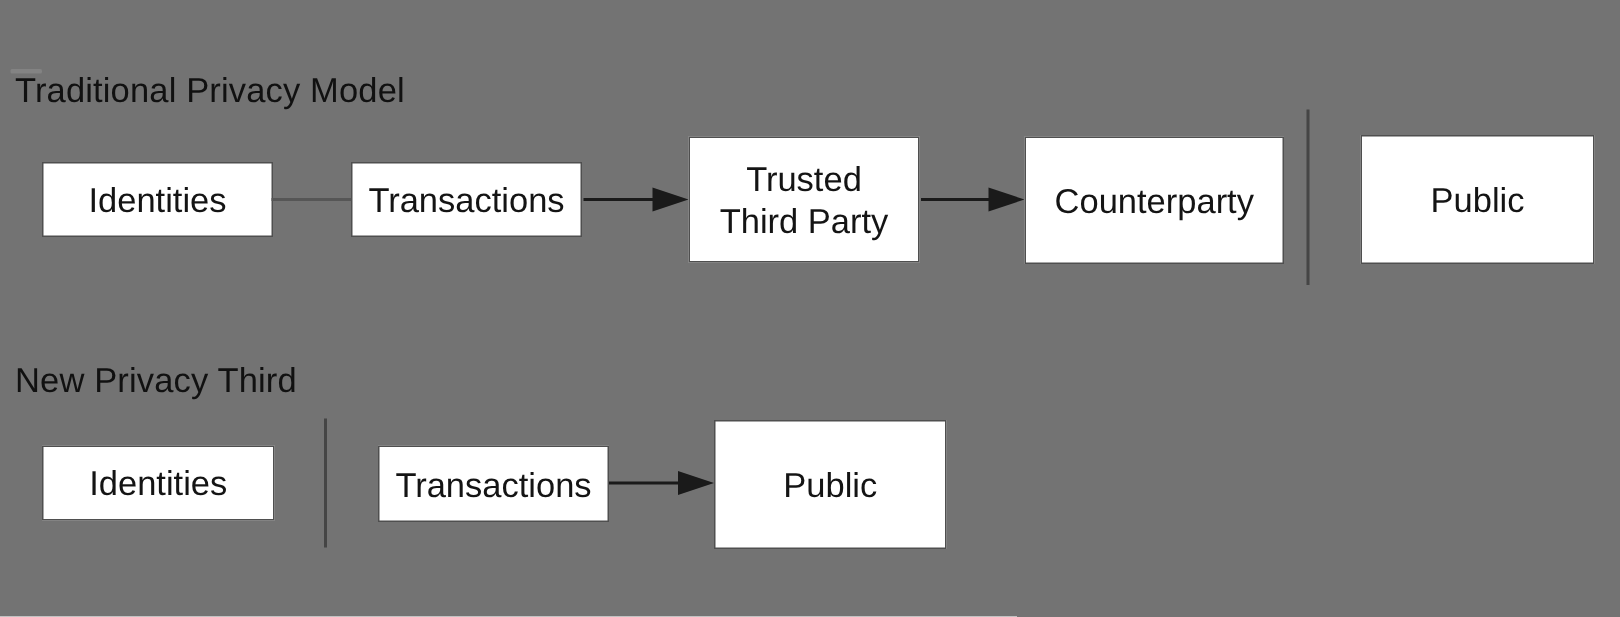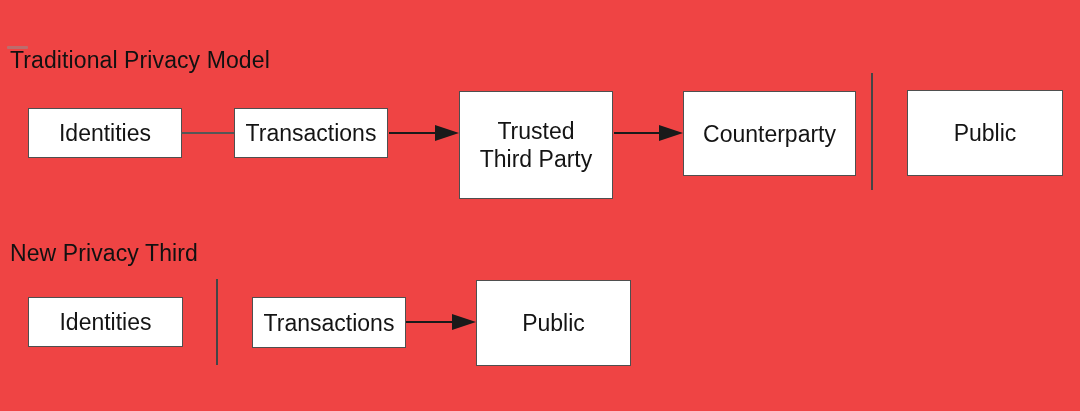--- a/index.html
+++ b/index.html
@@ -4,21 +4,21 @@
 <style>
   html, body {
     margin: 0;
     padding: 0;
     background: #ffffff;
   }
   .canvas {
     position: relative;
     width: 1080px;
     height: 411px;
-    background: #ef4444;
+    background: #737373;
     overflow: hidden;
     font-family: "Liberation Sans", sans-serif;
     color: #141414;
   }
   .section-title {
     position: absolute;
     font-size: 23px;
     line-height: 24px;
     letter-spacing: 0.1px;
     color: #111111;
@@ -36,21 +36,21 @@
     align-items: center;
     justify-content: center;
     text-align: center;
     font-size: 23px;
     line-height: 28px;
     color: #141414;
   }
   
   #t-identities   { left: 28px;  top: 108px; width: 154px; height: 50px; }
   #t-transactions { left: 234px; top: 108px; width: 154px; height: 50px; }
-  #t-ttp          { left: 459px; top: 91px;  width: 154px; height: 108px; }
+  #t-ttp          { left: 459px; top: 91px;  width: 154px; height: 84px; }
   #t-counterparty { left: 683px; top: 91px;  width: 173px; height: 85px; }
   #t-public       { left: 907px; top: 90px;  width: 156px; height: 86px; }
   
   #n-identities   { left: 28px;  top: 297px; width: 155px; height: 50px; }
   #n-transactions { left: 252px; top: 297px; width: 154px; height: 51px; }
   #n-public       { left: 476px; top: 280px; width: 155px; height: 86px; }
 
   .connector {
     position: absolute;
     height: 2px;

